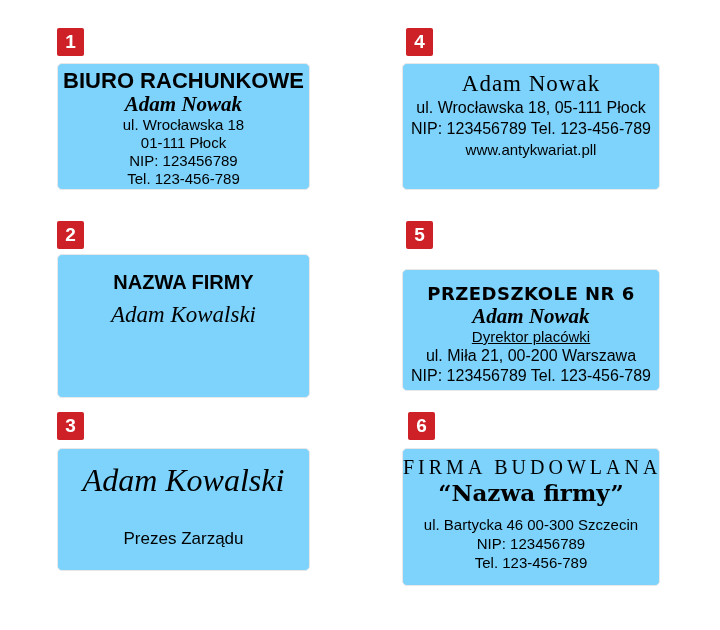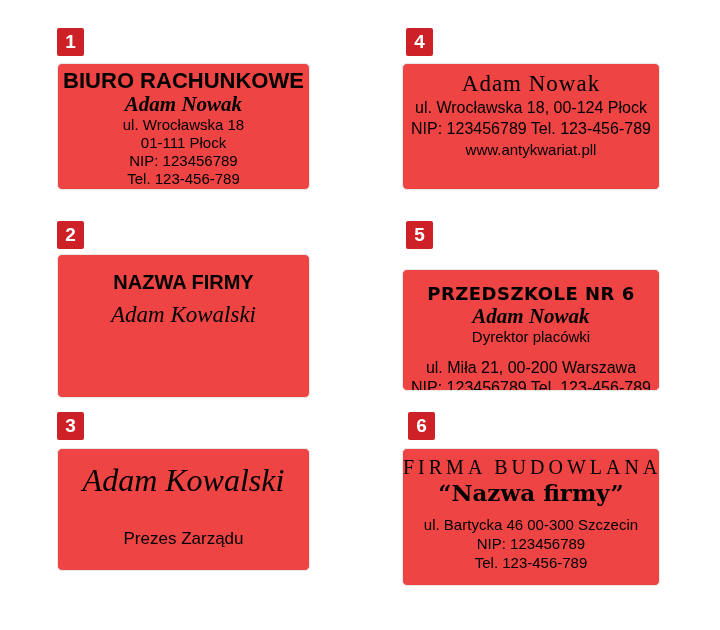--- a/index.html
+++ b/index.html
@@ -17,21 +17,21 @@
     width: 27px;
     height: 28px;
     background: #ce2127;
     color: #fff;
     font: 700 19px/28px "Liberation Sans", sans-serif;
     text-align: center;
     border-radius: 2px;
   }
   .card {
     position: absolute;
-    background: #ef4444;
+    background: #7dd3fc;
     border: 1px solid #e8e8e8;
     border-radius: 5px;
     box-sizing: border-box;
     text-align: center;
     overflow: hidden;
   }
   .card div { white-space: nowrap; }
 
   
   #card1 { left: 57px;  top: 63px;  width: 253px; height: 127px; padding-top: 4px; }
@@ -65,23 +65,23 @@
 
   
   .s4-title { font: 400 23px/27px "Liberation Serif", serif; letter-spacing: 2px; }
   .s4-name  { font: 400 23px/26px "Liberation Serif", serif; letter-spacing: 1px; }
   .s4-addr  { font: 400 16px/21px "Liberation Sans", sans-serif; }
   .s4-www   { font: 400 15px/21px "Liberation Sans", sans-serif; }
 
   
   .s5-title { font: 700 18px/23px "DejaVu Sans", sans-serif; letter-spacing: 0.5px; }
   .s5-name  { font: italic 700 21px/23px "Liberation Serif", serif; }
-  .s5-role  { font: 400 15px/18px "Liberation Sans", sans-serif; }
+  .s5-role  { font: 400 15px/18px "Liberation Sans", sans-serif; text-decoration: underline; }
   .s5-addr  { font: 400 16px/20px "Liberation Sans", sans-serif; }
-  .s5-addr.first { margin-top: 12px; }
+  .s5-addr.first { margin-top: 0; }
 
   
   .s6-title { font: 400 20px/24px "Liberation Serif", serif; letter-spacing: 4px; }
   .s6-name  { font: 700 23px/28px "DejaVu Serif", serif; }
   .s6-addr  { font: 400 15px/19px "Liberation Sans", sans-serif; }
   .s6-addr.first { margin-top: 8px; }
 </style>
 </head>
 <body>
 
@@ -108,21 +108,21 @@
     <div class="s2-name">Adam Kowalski</div>
   </div>
 
   <div id="card3" class="card">
     <div class="s3-name">Adam Kowalski</div>
     <div class="s3-role">Prezes Zarządu</div>
   </div>
 
   <div id="card4" class="card">
     <div class="s4-name">Adam Nowak</div>
-    <div class="s4-addr">ul. Wrocławska 18, 00-124 Płock</div>
+    <div class="s4-addr">ul. Wrocławska 18, 05-111 Płock</div>
     <div class="s4-addr">NIP: 123456789 Tel. 123-456-789</div>
     <div class="s4-www">www.antykwariat.pll</div>
   </div>
 
   <div id="card5" class="card">
     <div class="s5-title">PRZEDSZKOLE NR 6</div>
     <div class="s5-name">Adam Nowak</div>
     <div class="s5-role">Dyrektor placówki</div>
     <div class="s5-addr first">ul. Miła 21, 00-200 Warszawa</div>
     <div class="s5-addr">NIP: 123456789 Tel. 123-456-789</div>

